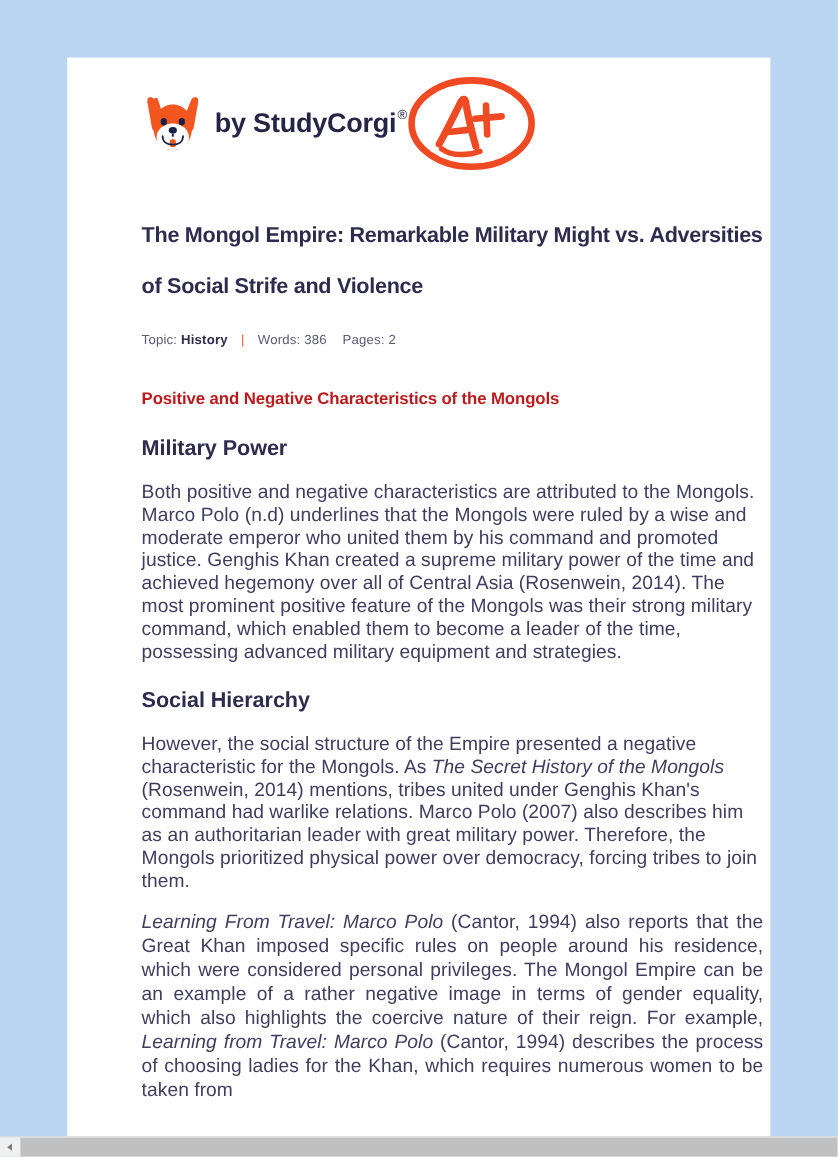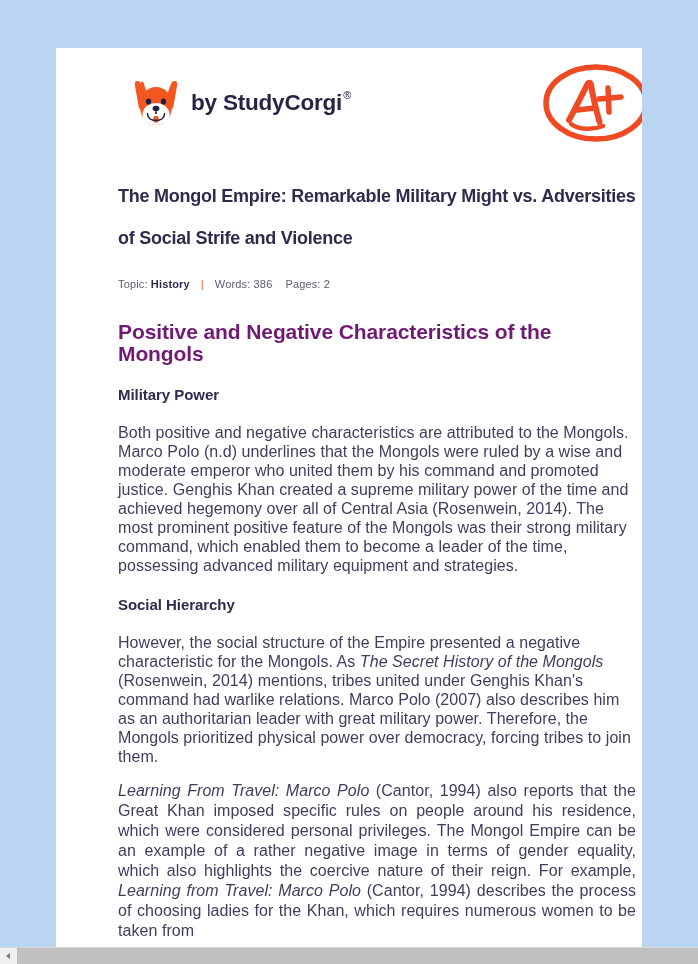--- a/index.html
+++ b/index.html
@@ -28,26 +28,25 @@
     top: 48px;
     width: 586px;
     height: 899px;
     background: #ffffff;
     overflow: hidden;
   }
 
   
   .doc-header {
     position: absolute;
-    left: 16px; top: 0;
+    left: 4px; top: 0;
     width: 586px;
     height: 110px;
     display: flex;
     align-items: center;
-    justify-content: space-between;
     padding: 0 7px 0 62px;
   }
 
   .brand {
     display: flex;
     align-items: center;
     gap: 13px;
   }
 
   .corgi-icon { width: 44px; height: 48px; display: block; flex: 0 0 auto; }
@@ -94,29 +93,29 @@
     color: #5c5b74;
     letter-spacing: 0.15px;
     white-space: nowrap;
   }
   .meta .meta-strong { font-weight: bold; color: #2d2c4d; }
   .meta .meta-sep { color: #ef5b25; margin: 0 11px; }
   .meta .meta-gap { display: inline-block; width: 13px; }
 
   h2.sec {
     margin: 31px 0 13px 0;
-    font-size: 21px;
+    font-size: 14px;
     line-height: 22px;
     font-weight: bold;
-    color: #701a75;
+    color: #b91c1c;
     letter-spacing: -0.1px;
   }
   h3.sub {
     margin: 20px 0 0 0;
-    font-size: 15px;
+    font-size: 18px;
     line-height: 20px;
     font-weight: bold;
     color: #2d2c4d;
     letter-spacing: -0.05px;
   }
 
   p.body {
     margin: 18px 0 0 0;
     font-size: 16px;
     line-height: 19px;

